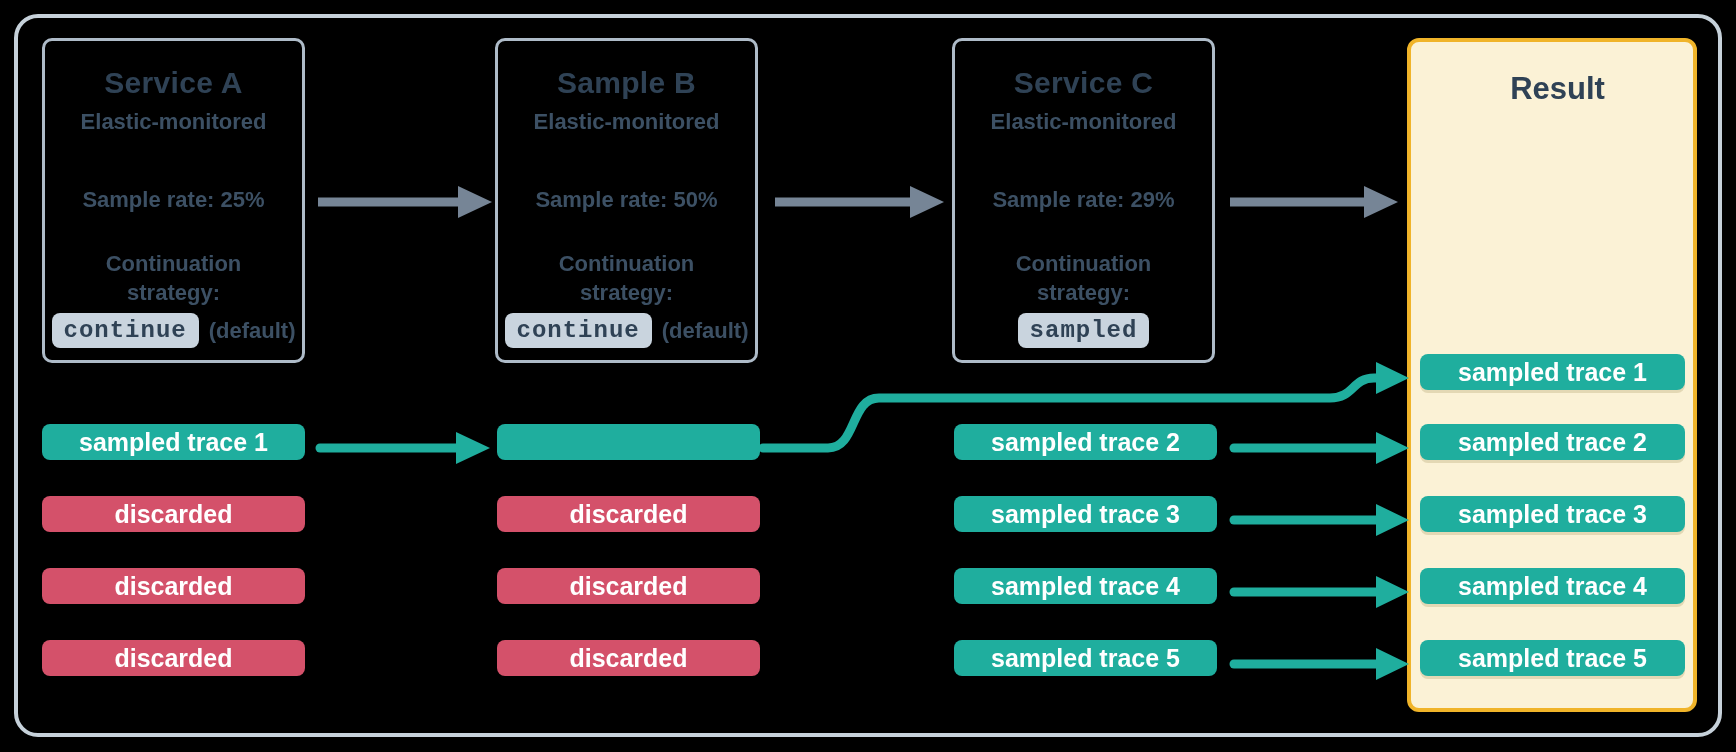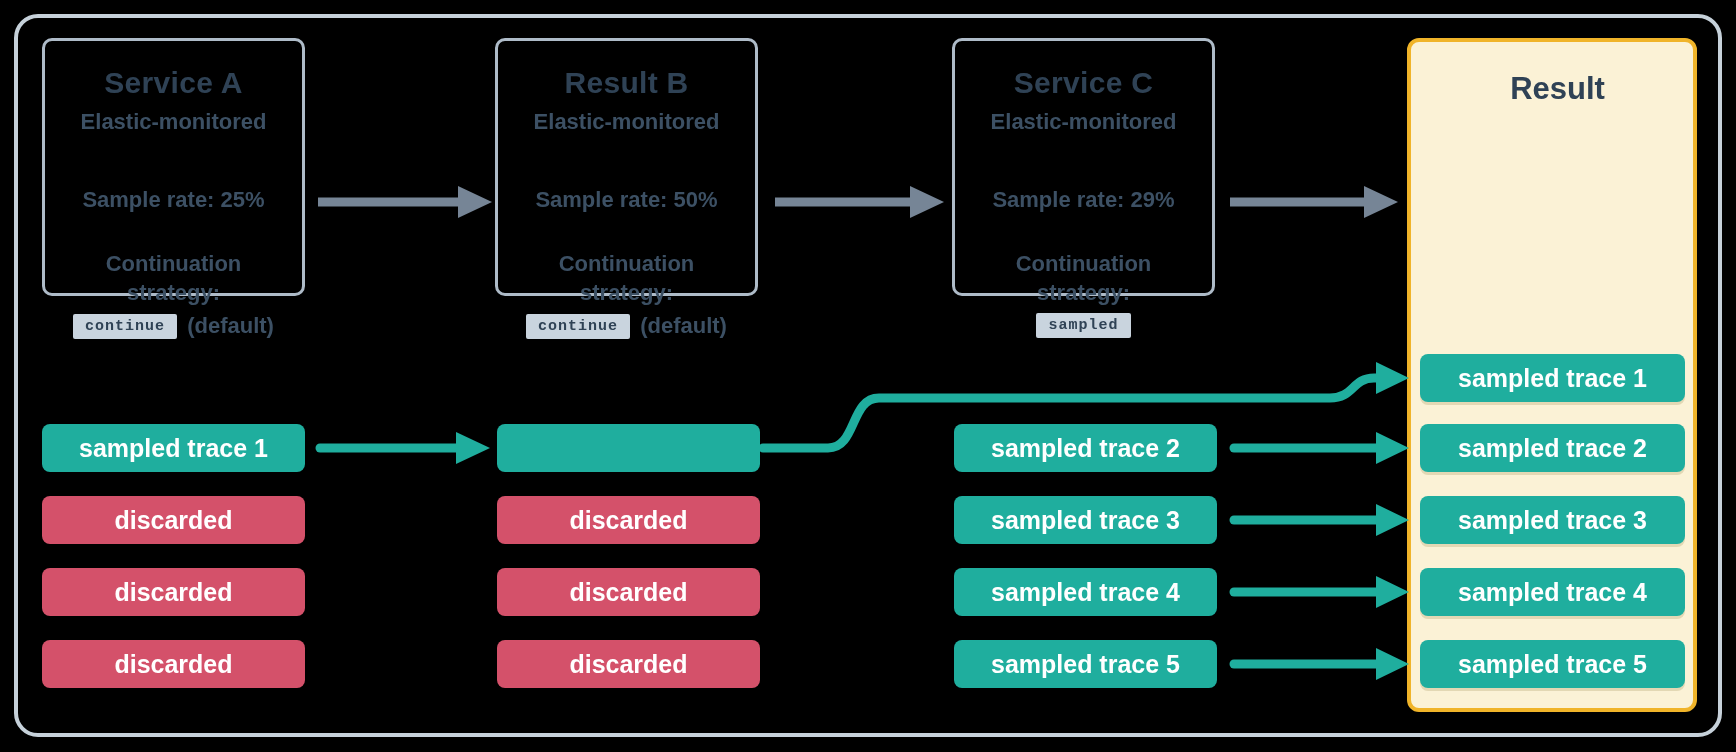--- a/index.html
+++ b/index.html
@@ -12,21 +12,21 @@
   .frame {
     position:absolute; left:14px; top:14px;
     width:1708px; height:723px;
     border:4px solid var(--frame-border);
     border-radius:24px;
     box-sizing:border-box;
   }
   
   .service {
     position:absolute; top:38px;
-    width:263px; height:258px;
+    width:263px; height:325px;
     border:3px solid var(--service-border);
     border-radius:10px;
     box-sizing:border-box;
     display:flex; flex-direction:column; align-items:center;
     text-align:center;
     color:var(--body-text);
   }
   .svc-a { left:42px; } .svc-b { left:495px; } .svc-c { left:952px; }
   .service .title {
     margin-top:24px; font-size:30px; line-height:36px;
@@ -35,42 +35,42 @@
   .service .mon  { margin-top:8px;  font-size:22px; line-height:26px; font-weight:600;text-align:right; }
   .service .rate { margin-top:52px; font-size:22px; line-height:26px; font-weight:600; }
   .service .cont { margin-top:36px; font-size:22px; line-height:29px; font-weight:600; max-width:165px; }
   .service .strategy {
     margin-top:6px; display:flex; align-items:center; gap:10px;
     font-size:22px; font-weight:600;
   }
   .code {
     font-family:"Liberation Mono", monospace;
     background:var(--code-bg); color:var(--heading-text);
-    font-size:15px; letter-spacing:1px;
-    padding:4px 12px; border-radius:2px;
+    font-size:24px; letter-spacing:1px;
+    padding:4px 12px; border-radius:8px;
   }
   .strategy .note:empty { display:none; }
   
   .result {
     position:absolute; left:1407px; top:38px;
     width:290px; height:674px;
     background:var(--result-bg);
     border:4px solid var(--result-border);
     border-radius:12px;
     box-sizing:border-box;
   }
   .result .title {
     margin-top:28px; text-align:center;
     font-size:31px; line-height:38px; font-weight:bold;
     color:var(--heading-text);
     margin-left:11px;
   }
   
   .badge {
-    position:absolute; height:48px; width:263px;
+    position:absolute; height:36px; width:263px;
     border-radius:8px; box-sizing:border-box;
     display:flex; align-items:center; justify-content:center;
     font-size:25px; font-weight:600; color:#fff;
     white-space:nowrap;
   }
   .badge.teal { background:var(--teal); }
   .badge.red  { background:var(--red); }
   .col-a { left:42px; } .col-b { left:497px; } .col-c { left:954px; }
   .col-r { left:1420px; width:265px; box-shadow:0 3px 0 rgba(120,100,30,.18); }
   .row-0 { top:354px; } .row-1 { top:424px; } .row-2 { top:496px; }
@@ -92,21 +92,21 @@
   <div class="mon">Elastic-monitored</div>
   <div class="rate">Sample rate: 25%</div>
   <div class="cont">Continuation strategy:</div>
   <div class="strategy">
     <span class="code">continue</span>
     <span class="note">(default)</span>
   </div>
 </div>
 
 <div class="service svc-b">
-  <div class="title">Result B</div>
+  <div class="title">Sample B</div>
   <div class="mon">Elastic-monitored</div>
   <div class="rate">Sample rate: 50%</div>
   <div class="cont">Continuation strategy:</div>
   <div class="strategy">
     <span class="code">continue</span>
     <span class="note">(default)</span>
   </div>
 </div>
 
 <div class="service svc-c">

